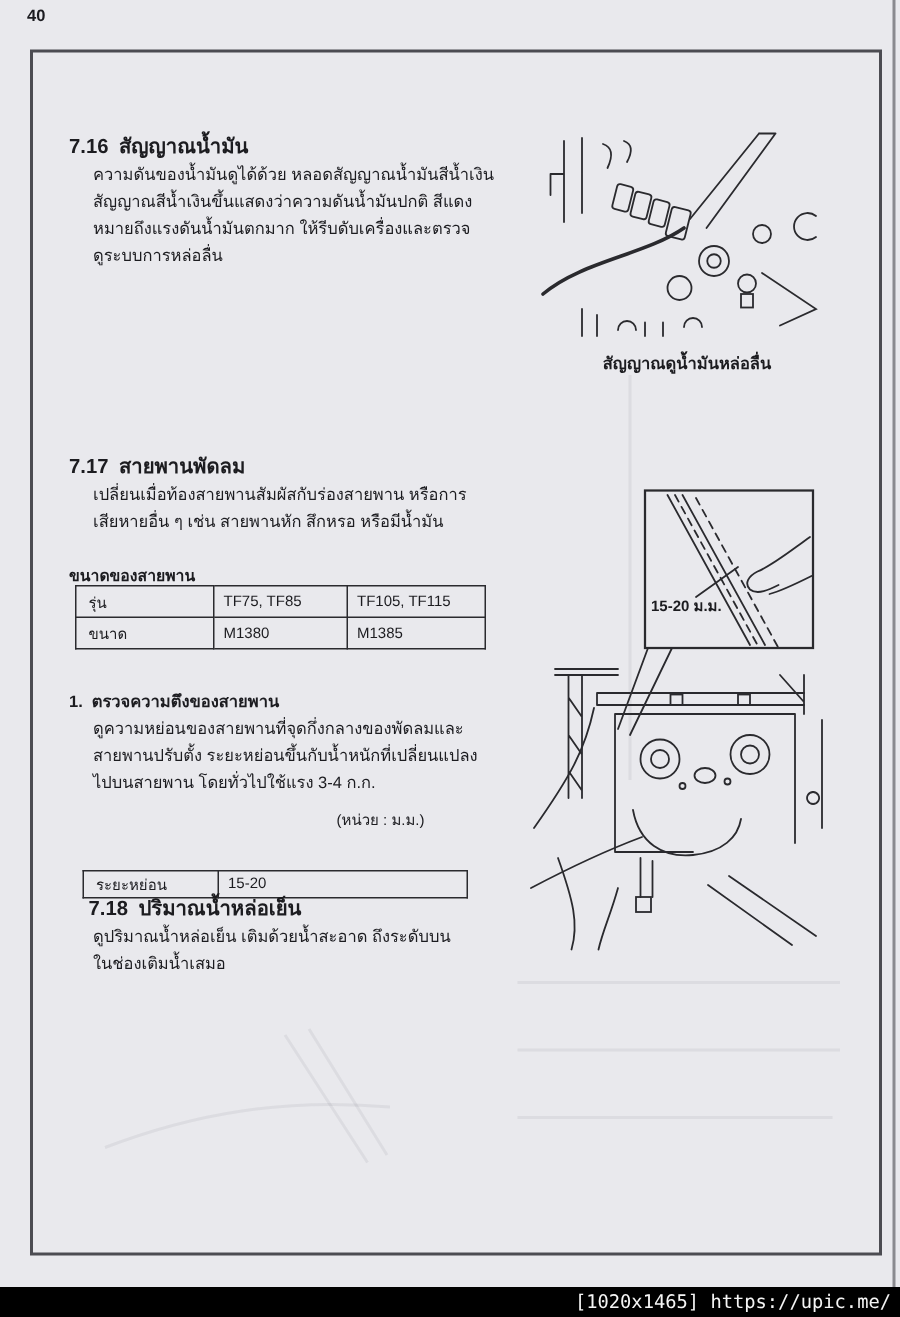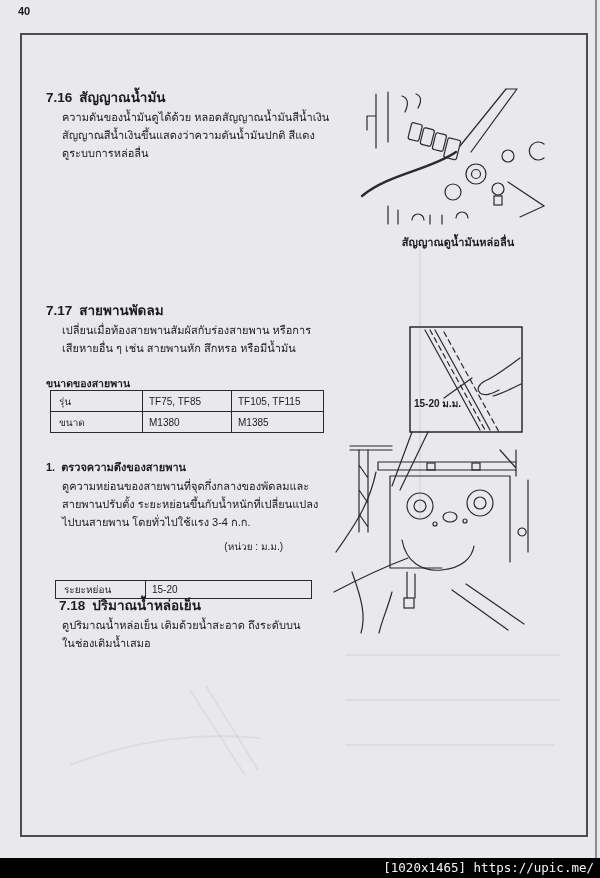--- a/index.html
+++ b/index.html
@@ -39,20 +39,21 @@
   <div class="pageno">40</div>
   <div class="frame"></div>
   <div class="scan-edge"></div>
 
   <div class="h-sec" style="left:46px;top:86px;">
     <span class="num">7.16</span><span>สัญญาณน้ำมัน</span>
   </div>
   <div class="bodyblock" style="left:62px;top:108px;">
     <div class="bodyline">ความดันของน้ำมันดูได้ด้วย  หลอดสัญญาณน้ำมันสีน้ำเงิน</div>
     <div class="bodyline">สัญญาณสีน้ำเงินขึ้นแสดงว่าความดันน้ำมันปกติ  สีแดง</div>
+    <div class="bodyline">หมายถึงแรงดันน้ำมันตกมาก  ให้รีบดับเครื่องและตรวจ</div>
     <div class="bodyline">ดูระบบการหล่อลื่น</div>
   </div>
 
   <div class="fig" style="left:358px;top:86px;width:200px;height:146px;">
     <svg width="200" height="146" viewBox="0 0 200 146" fill="none" stroke="#2a2a2e" stroke-width="1.2" stroke-linecap="round">
       <path d="M18,8 V62 M30,6 V56 M18,30 H9 M9,30 V44"></path>
       <path d="M44,10 q9,3 3,16 M58,8 q8,3 2,14"></path>
       <path d="M148,3 L102,60 M159,3 L113,66 M148,3 L159,3"></path>
       <g transform="rotate(14 75 55)">
         <rect x="50" y="42" width="11" height="17" rx="2"></rect>
@@ -118,21 +119,21 @@
     </table>
 
   <div class="h-sec" style="left:59px;top:594px;">
     <span class="num">7.18</span><span>ปริมาณน้ำหล่อเย็น</span>
   </div>
   <div class="bodyblock" style="left:62px;top:616px;">
     <div class="bodyline">ดูปริมาณน้ำหล่อเย็น  เติมด้วยน้ำสะอาด  ถึงระดับบน</div>
     <div class="bodyline">ในช่องเติมน้ำเสมอ</div>
   </div>
 
-  <div class="fig" style="left:332px;top:300px;width:218px;height:335px;">
+  <div class="fig" style="left:352px;top:300px;width:218px;height:335px;">
     <svg width="218" height="335" viewBox="0 0 218 335" fill="none" stroke="#2a2a2e" stroke-width="1.2" stroke-linecap="round">
       <rect x="78" y="27" width="112" height="105" stroke-width="1.5"></rect>
       <path d="M93,30 L148,130 M103,30 L158,130"></path>
       <path d="M98,30 L153,130" stroke-dasharray="5 4"></path>
       <path d="M112,32 L167,132" stroke-dasharray="5 4"></path>
       <path d="M188,58 C174,68 163,77 153,81 C147,84 144,89 148,93 C153,97 161,93 167,90"></path>
       <path d="M189,84 C177,90 169,94 161,96"></path>
       <path d="M112,98 L140,78"></path>
       <path d="M80,132 L60,186 M96,132 L68,190"></path>
       <path d="M46,162 H184 M46,170 H184 M46,162 V170"></path>

